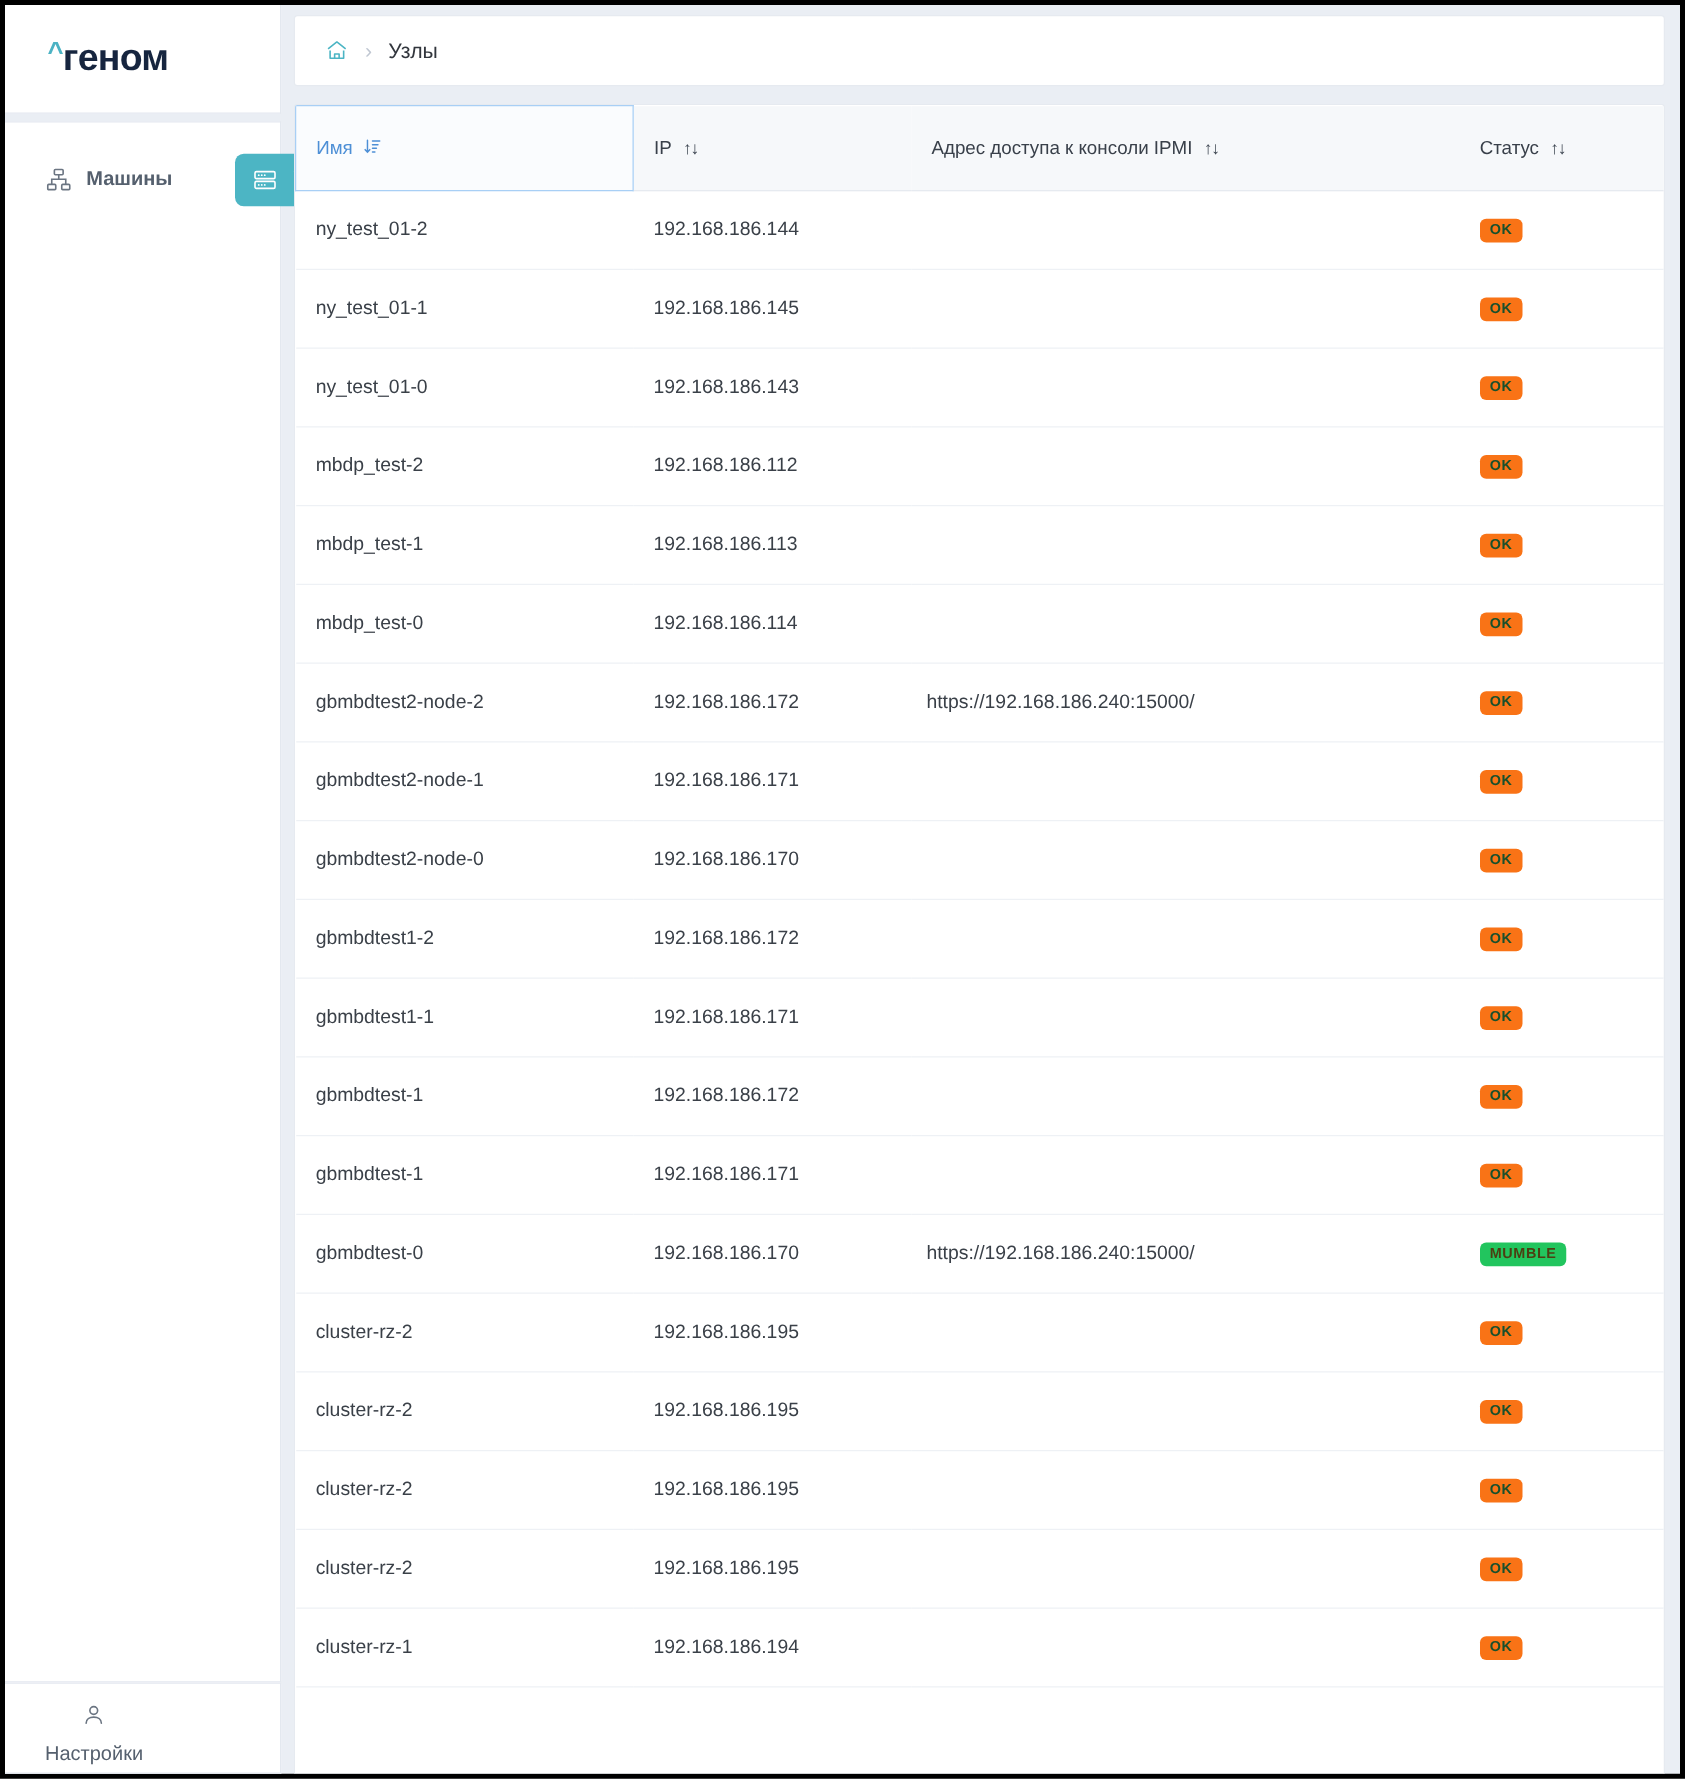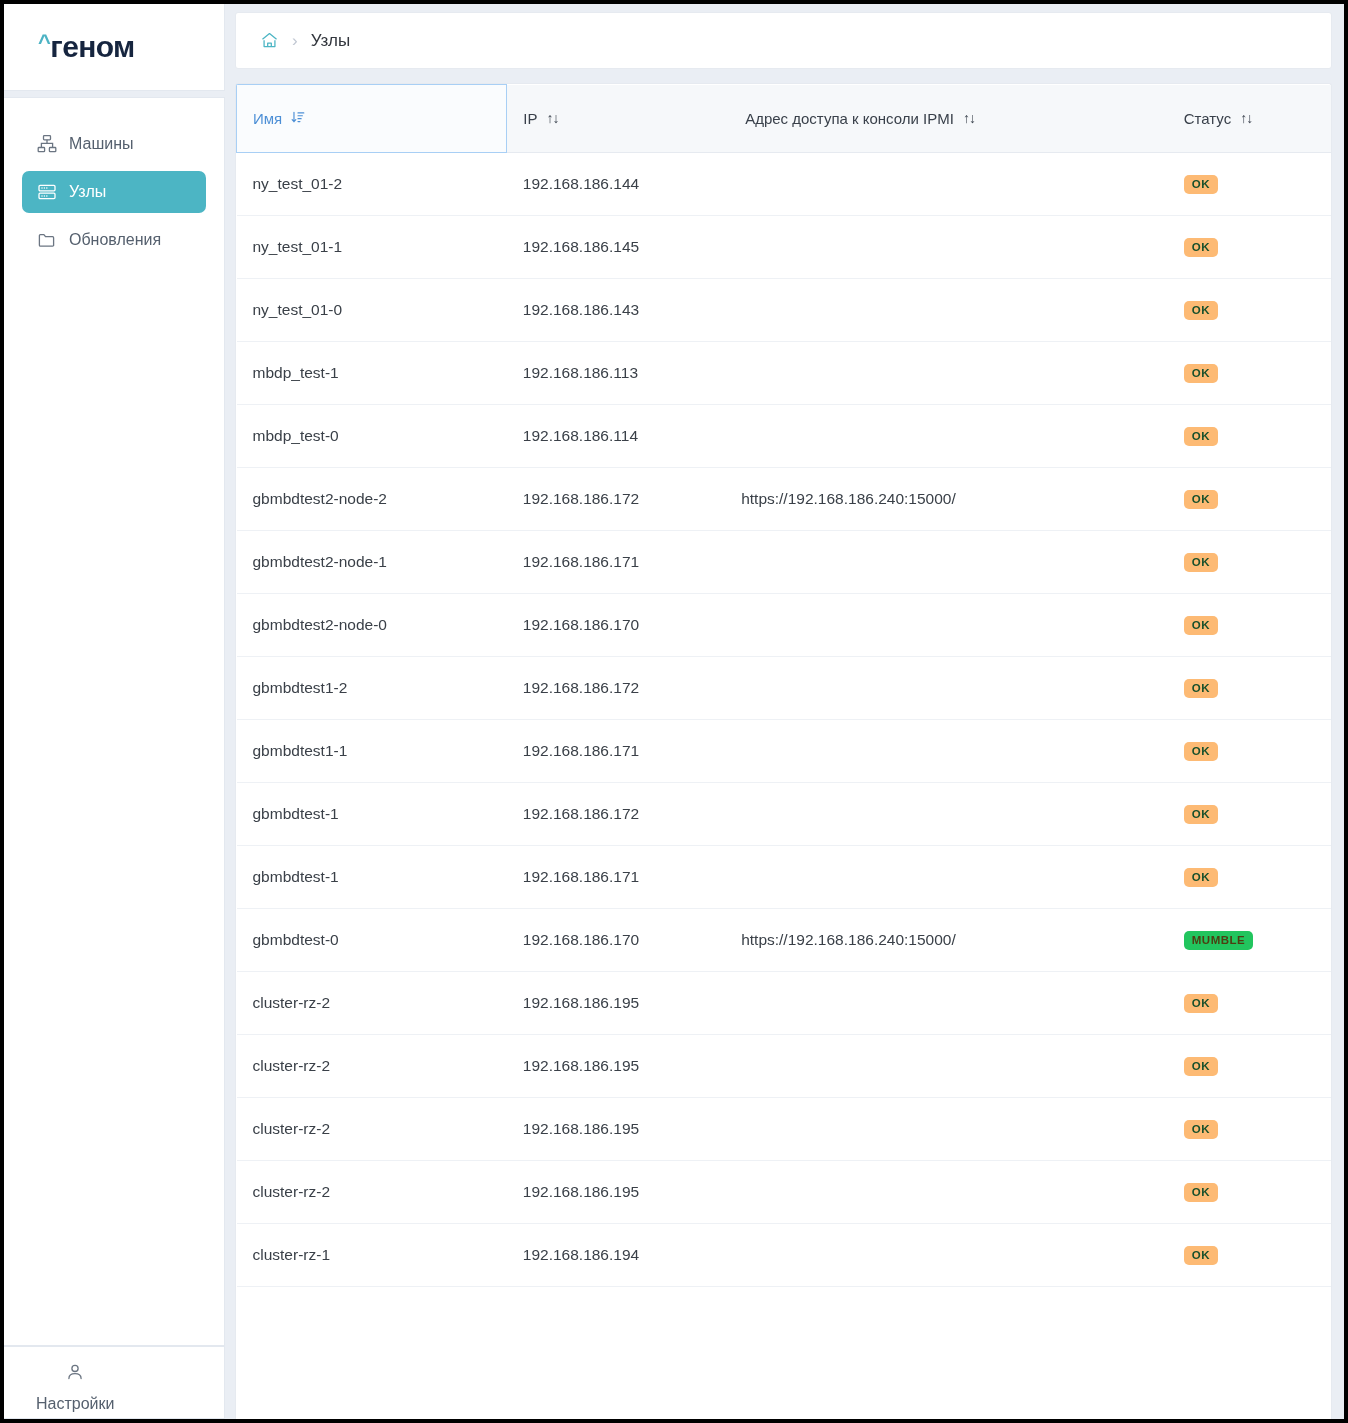--- a/index.html
+++ b/index.html
@@ -68,21 +68,21 @@
     margin-right: 0px;
     position: relative;
     top: -7px;
   }
 
   #nav-card {
     flex: 1 1 auto;
     margin-top: 6px;
     padding-top: 22px;
     display: flex;
-    flex-direction: column;
+    font-weight: bold;
   }
 
   .nav-item {
     display: flex;
     align-items: center;
     gap: 12px;
     height: 42px;
     margin: 3px 18px;
     padding: 0 14px;
     border-radius: 7px;
@@ -191,21 +191,21 @@
 
   .badge {
     display: inline-block;
     padding: 4px 8px;
     border-radius: 5px;
     font-size: 11.5px;
     font-weight: bold;
     letter-spacing: 0.5px;
     line-height: 1;
   }
-  .badge.ok     { background: #fdba74; color: #18502c; }
+  .badge.ok     { background: #f97316; color: #18502c; }
   .badge.mumble { background: #22c55e; color: #4c3f12; }
 </style>
 </head>
 <body>
 
 <div id="app">
 
   <aside id="sidebar">
 
     <div class="side-card" id="logo-card">
@@ -338,20 +338,26 @@
               <td class="ipmi"></td>
               <td><span class="badge ok">OK</span></td>
             </tr>
             <tr>
               <td>ny_test_01-0</td>
               <td>192.168.186.143</td>
               <td class="ipmi"></td>
               <td><span class="badge ok">OK</span></td>
             </tr>
             <tr>
+              <td>mbdp_test-2</td>
+              <td>192.168.186.112</td>
+              <td class="ipmi"></td>
+              <td><span class="badge ok">OK</span></td>
+            </tr>
+            <tr>
               <td>mbdp_test-1</td>
               <td>192.168.186.113</td>
               <td class="ipmi"></td>
               <td><span class="badge ok">OK</span></td>
             </tr>
             <tr>
               <td>mbdp_test-0</td>
               <td>192.168.186.114</td>
               <td class="ipmi"></td>
               <td><span class="badge ok">OK</span></td>

